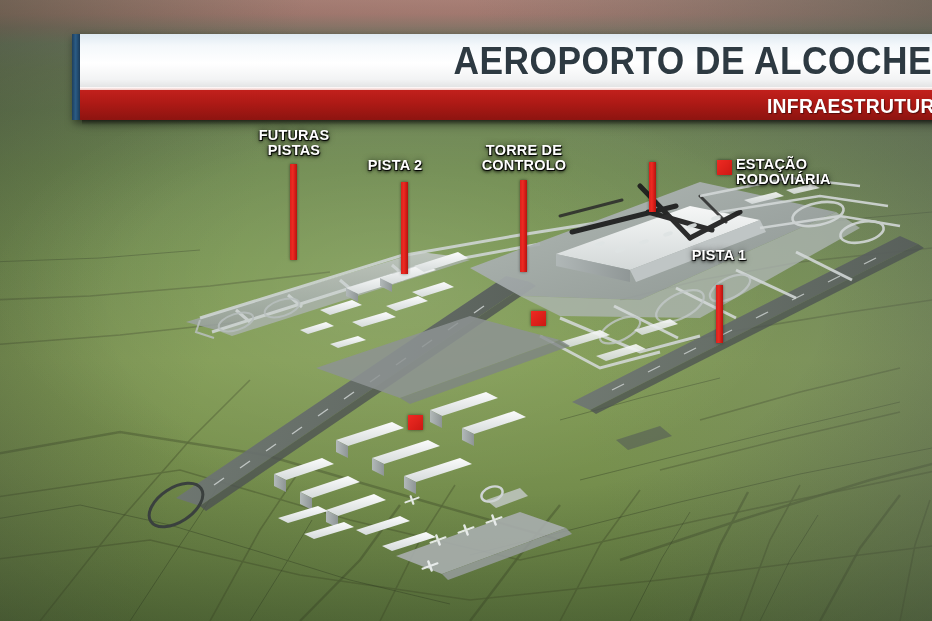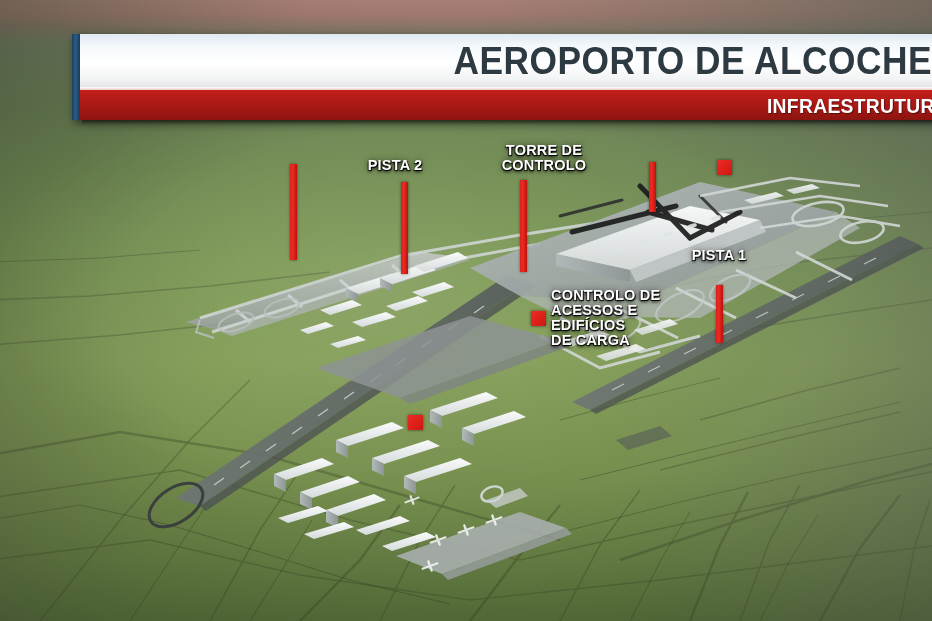--- a/index.html
+++ b/index.html
@@ -382,37 +382,37 @@
     <div class="banner-white">
       <div class="banner-title">AEROPORTO DE ALCOCHETE</div>
     </div>
     <div class="banner-redline"></div>
     <div class="banner-red">
       <div class="banner-sub">INFRAESTRUTURAS</div>
     </div>
     <div class="banner-shadow"></div>
   </div>
 
+  <div class="label c" style="left:246px; top:128px; width:96px;">FUTURAS
+PISTAS</div>
   <div class="leader" style="left:290px; top:164px; height:96px;"></div>
 
   <div class="label c" style="left:352px; top:158px; width:86px;">PISTA 2</div>
   <div class="leader" style="left:401px; top:182px; height:92px;"></div>
 
-  <div class="label c" style="left:492px; top:143px; width:104px;">TORRE DE
+  <div class="label c" style="left:472px; top:143px; width:104px;">TORRE DE
 CONTROLO</div>
   <div class="leader" style="left:520px; top:180px; height:92px;"></div>
 
   <div class="leader" style="left:649px; top:162px; height:50px;"></div>
 
   <div class="marker" style="left:717px; top:160px;"></div>
+  <div class="label l" style="left:736px; top:157px; width:120px;">ESTAÇÃO
+RODOVIÁRIA</div>
 
   <div class="label c" style="left:676px; top:248px; width:86px;">PISTA 1</div>
   <div class="leader" style="left:716px; top:285px; height:58px;"></div>
 
   <div class="marker" style="left:531px; top:311px;"></div>
-  <div class="label l" style="left:551px; top:288px; width:126px;">CONTROLO DE
-ACESSOS E
-EDIFÍCIOS
-DE CARGA</div>
 
   <div class="marker" style="left:408px; top:415px;"></div>
 
 </div>
 
 </body></html>

